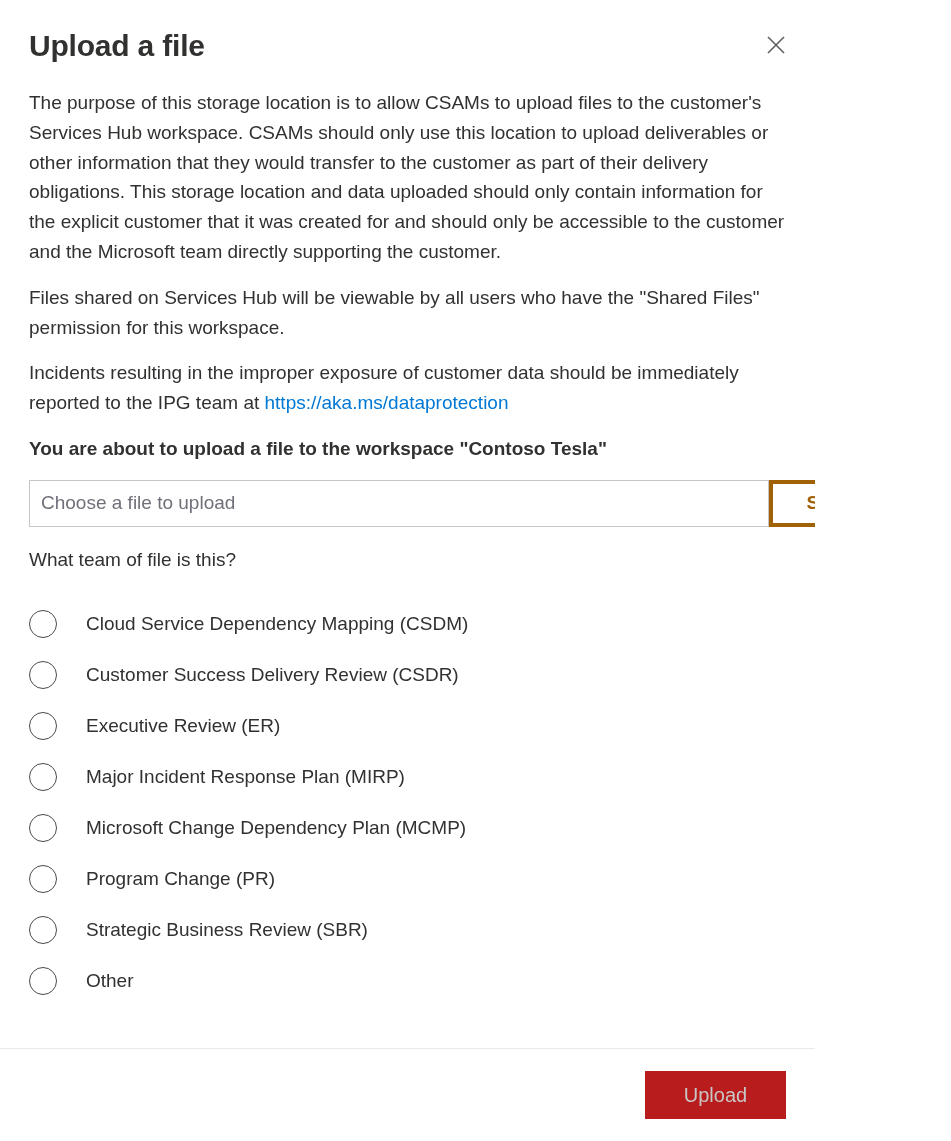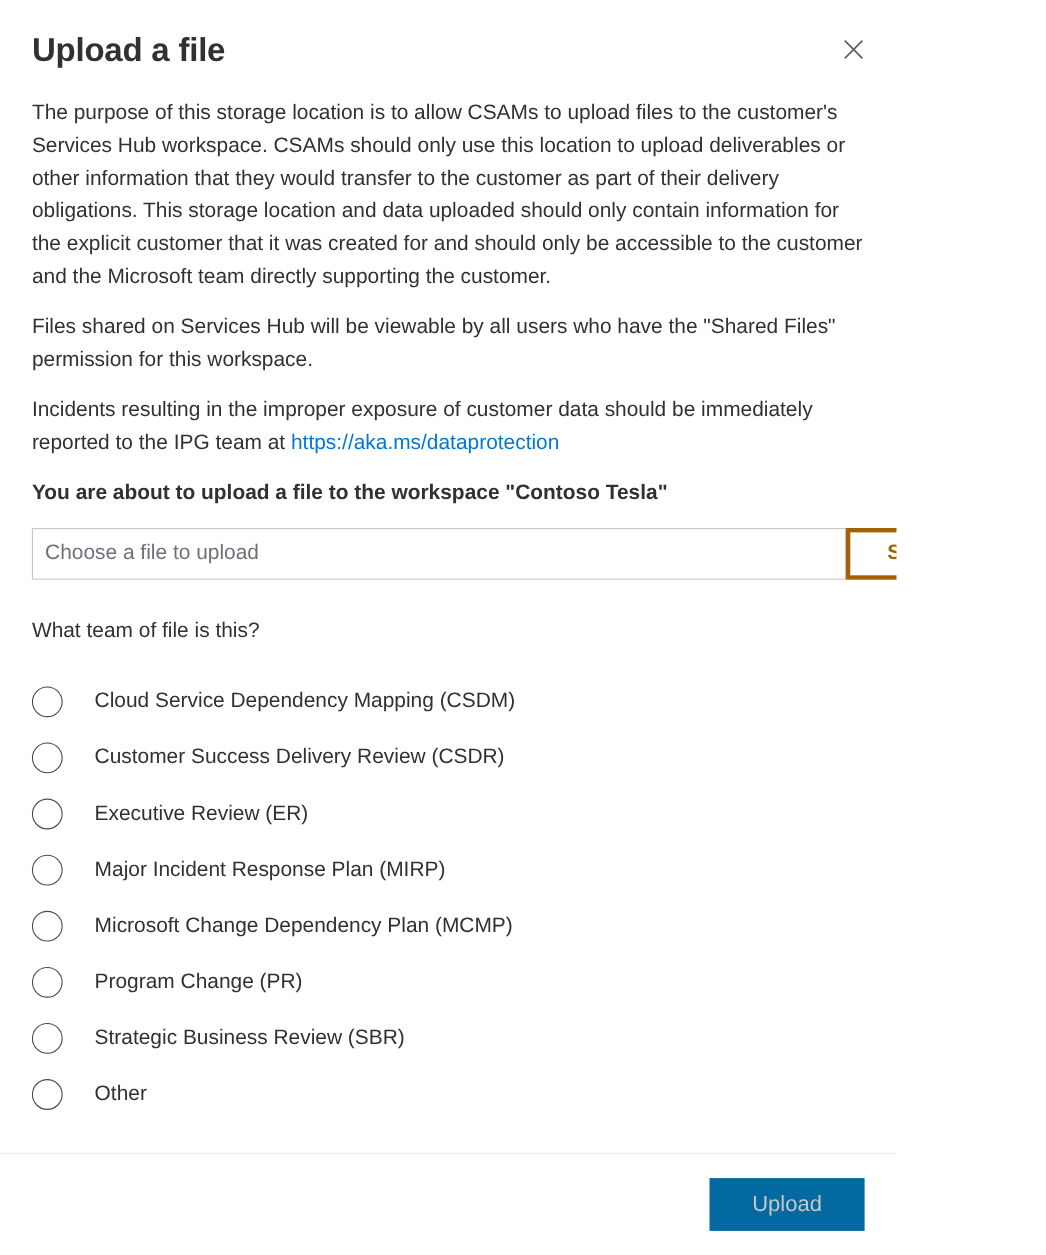--- a/index.html
+++ b/index.html
@@ -82,21 +82,21 @@
     font-weight: 700;
     line-height: 26px;
     color: #323130;
     margin: 0 0 18px 0;
   }
 
   
   .file-row {
     display: flex;
     align-items: flex-start;
-    margin-bottom: 34px;
+    margin-bottom: 20px;
   }
   .file-input {
     flex: 0 0 740px;
     width: 740px;
     height: 47px;
     box-sizing: border-box;
     border: 1px solid #c8c6c4;
     background: #ffffff;
     padding: 0 11px;
     font-family: "Liberation Sans", sans-serif;
@@ -167,21 +167,21 @@
     box-sizing: border-box;
     display: flex;
     align-items: center;
     justify-content: flex-end;
     padding-right: 29px;
   }
   .upload-button {
     width: 141px;
     height: 48px;
     border: none;
-    background: #0369a1;
+    background: #b91c1c;
     color: #c8c6c4;
     font-family: "Liberation Sans", sans-serif;
     font-size: 20px;
     font-weight: 400;
     cursor: default;
     display: flex;
     align-items: center;
     justify-content: center;
   }
 </style>

